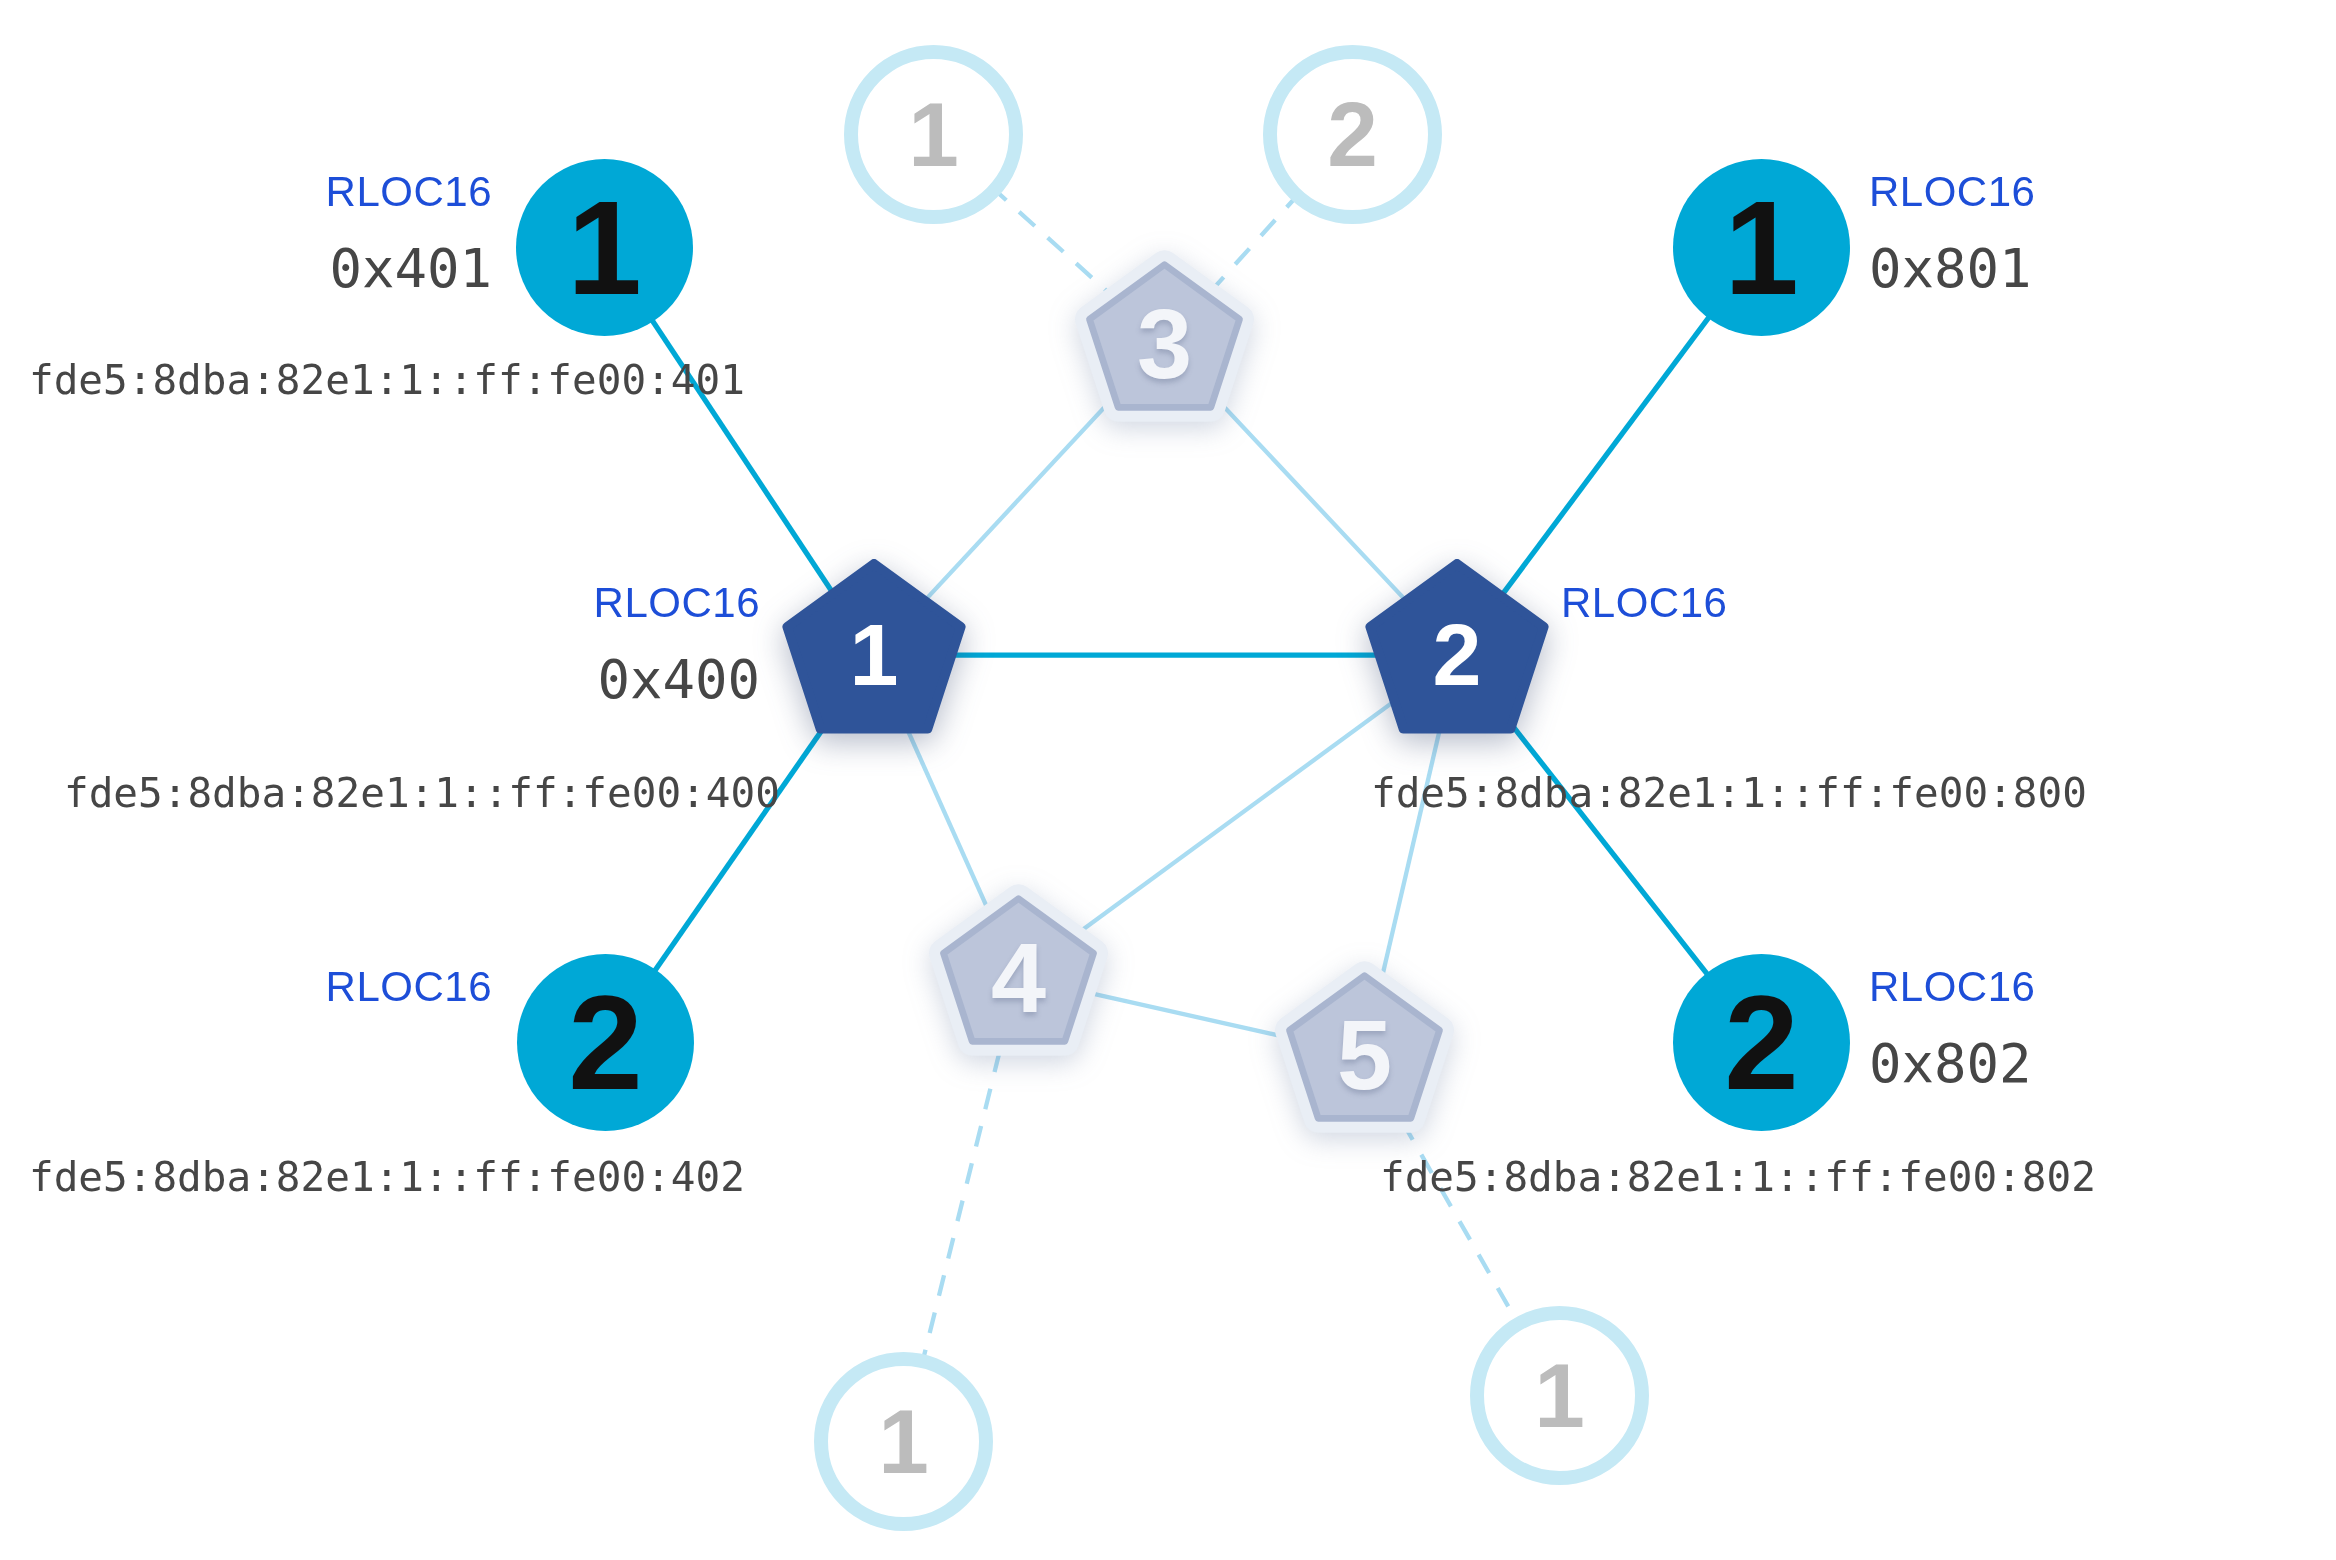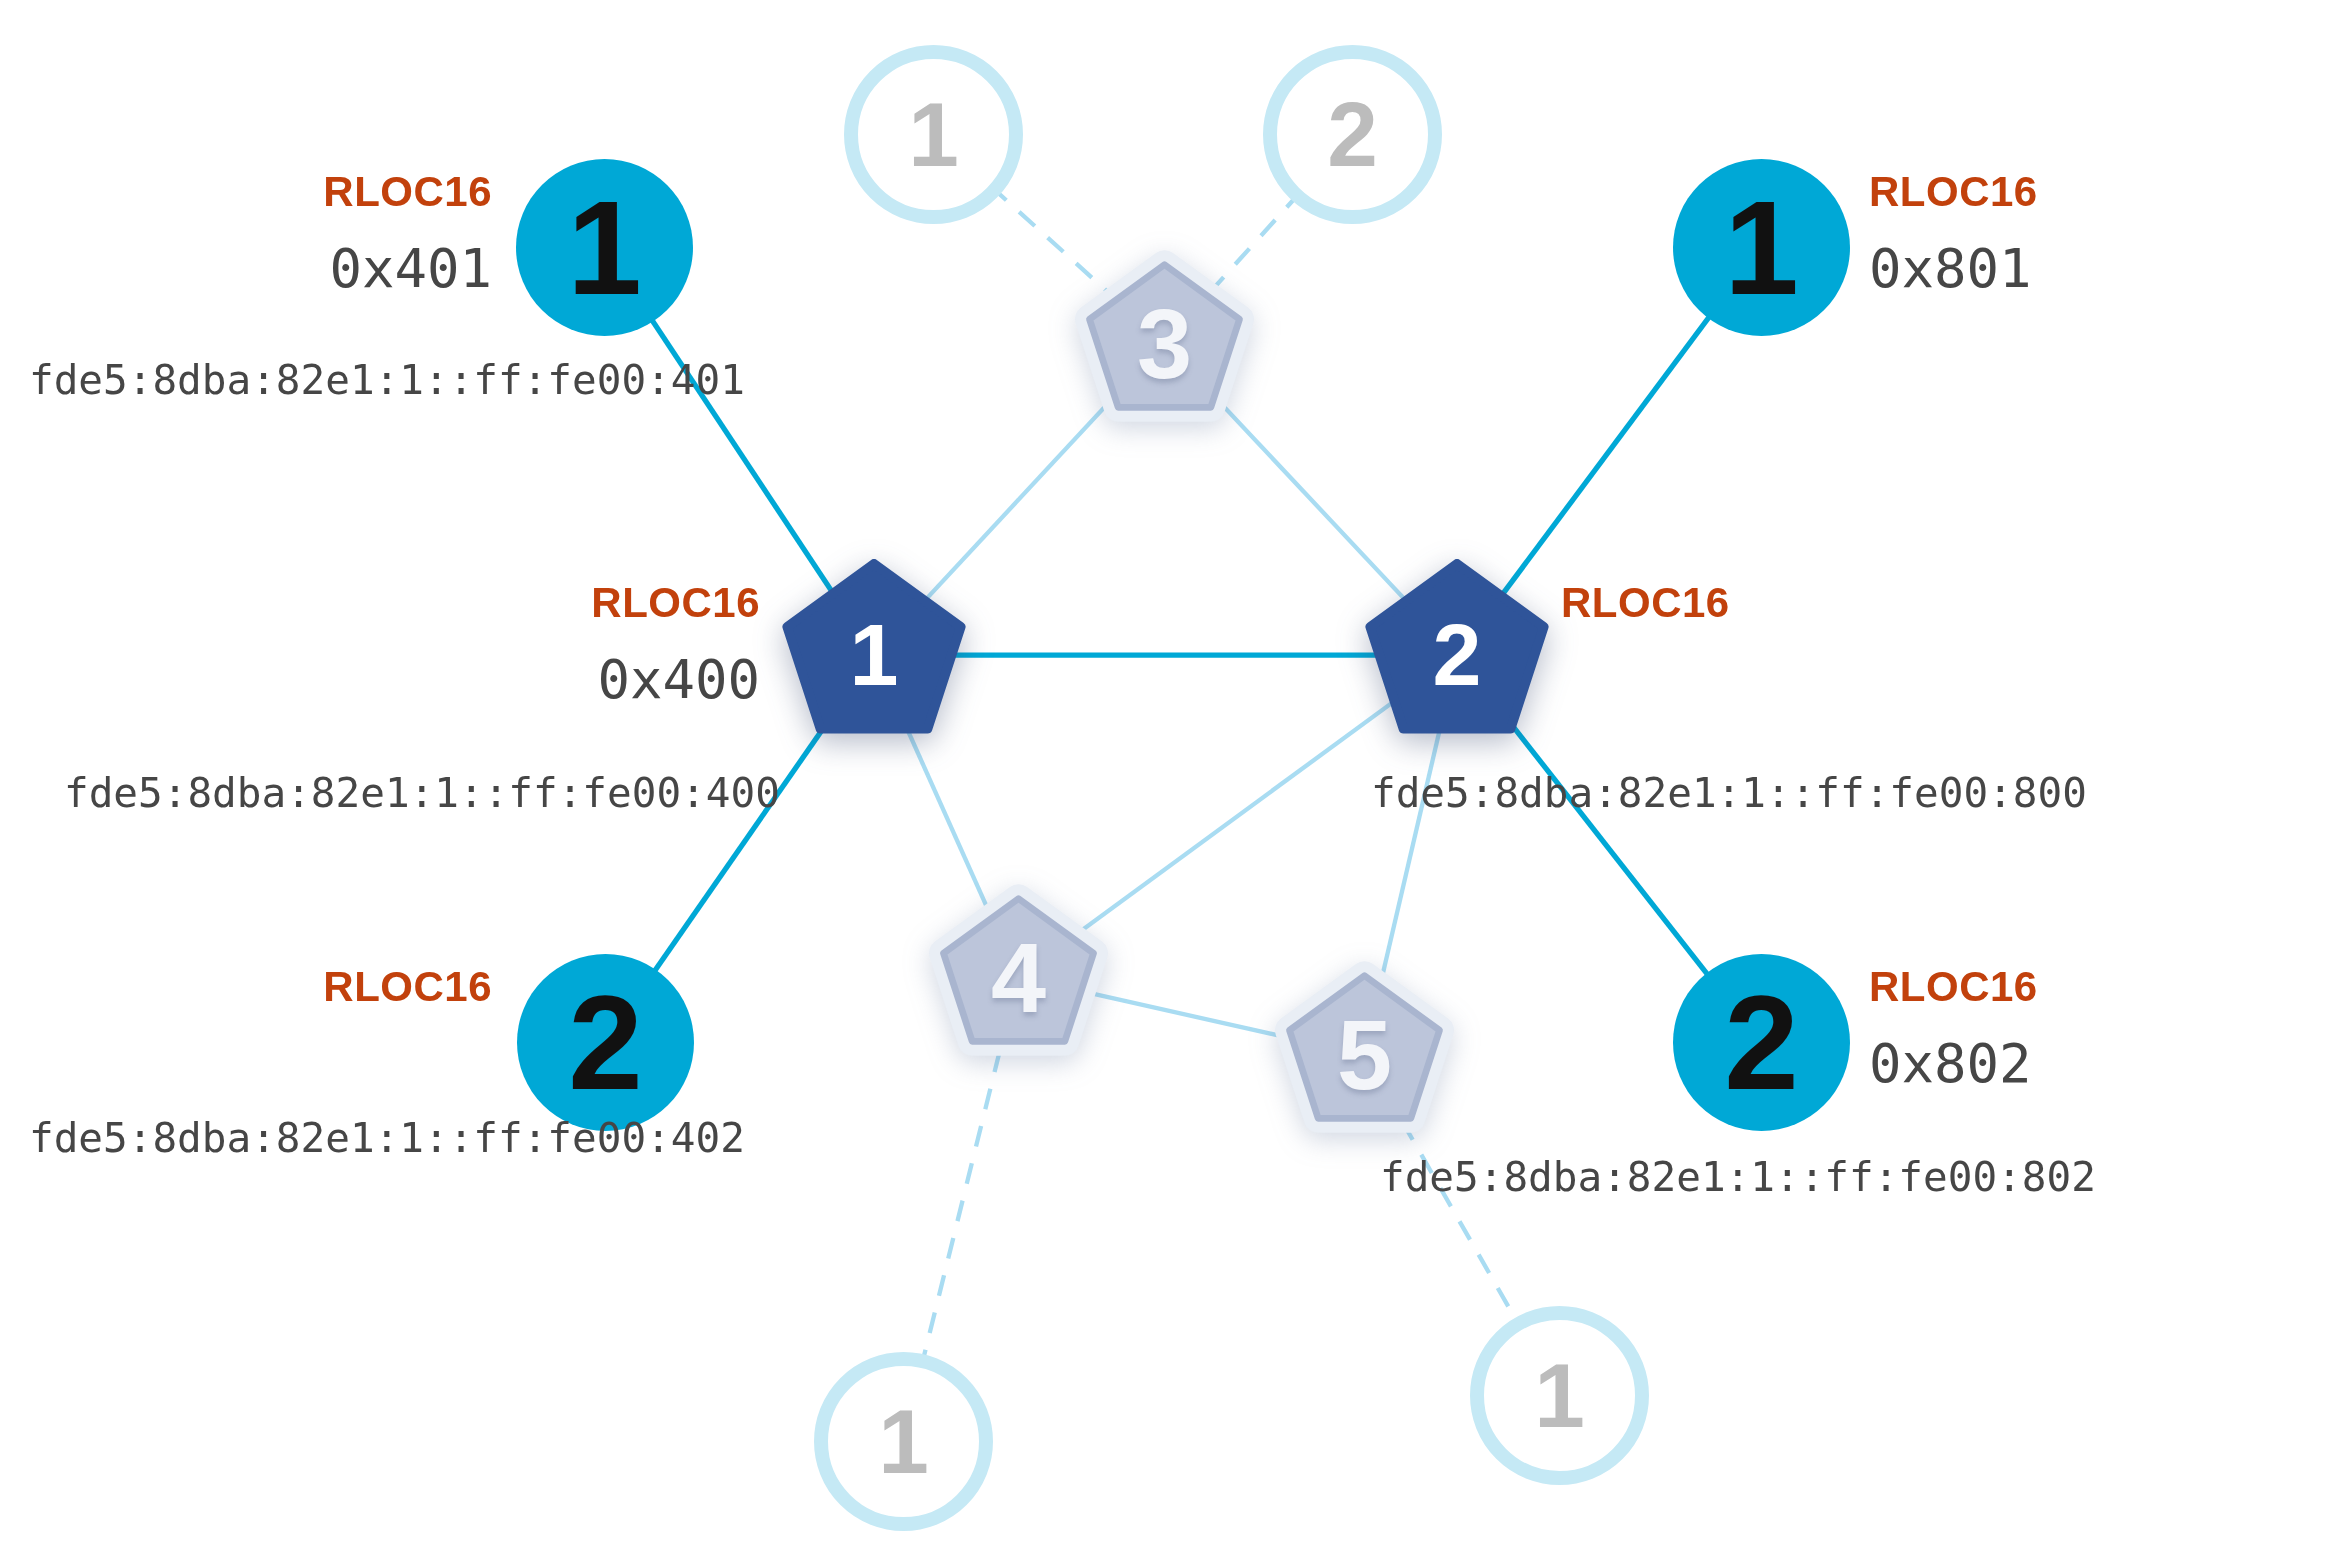--- a/index.html
+++ b/index.html
@@ -38,36 +38,36 @@
   .lb-400 { top:575px;  right:1576px; }
   .lb-402 { top:959px;  right:1844px; }
   .lb-801 { top:164px;  left:1869px; }
   .lb-800 { top:575px;  left:1561px; }
   .lb-802 { top:959px;  left:1869px; }
 
   .ip { position:absolute; z-index:3; font-family:"DejaVu Sans Mono", monospace;
         font-size:41px; line-height:61px; white-space:nowrap; }
   .ip-401 { left:29px;   top:350px; }
   .ip-400 { left:64px;   top:763px; }
-  .ip-402 { left:29px;   top:1108px; }
+  .ip-402 { left:29px;   top:1147px; }
   .ip-801 { left:1380px; top:350px; }
   .ip-800 { left:1371px; top:763px; }
   .ip-802 { left:1380px; top:1147px; }
 </style>
 <style>
   body { background:#ffffff; }
   .edge-active { stroke:#00a8d6; }
   .edge-mesh, .edge-dashed { stroke:#a9dcf2; }
   .node.child { background:#00a8d6; }
   .node.child .num { color:#111111; }
   .node.child-faded { border:14.4px solid #c5e9f5; }
   .node.child-faded .num { color:#bcbcbc; }
   .node.router .num { color:#ffffff; }
   .node.router-faded .num { color:#f3f5f9; }
-  .node-label .rl { color:#c2410c;font-weight:bold; }
+  .node-label .rl { color:#1d4ed8; }
   .node-label .hx, .ip { color:#464646; }
 </style></head>
 <body>
 
 <div class="canvas">
 
   <svg class="edges" width="2336" height="1560" viewBox="0 0 2432 1624">
       <line x1="910" y1="682" x2="1212" y2="357" class="edge-mesh"></line>
       <line x1="1517" y1="682" x2="1212" y2="357" class="edge-mesh"></line>
       <line x1="910" y1="682" x2="1060" y2="1017" class="edge-mesh"></line>

